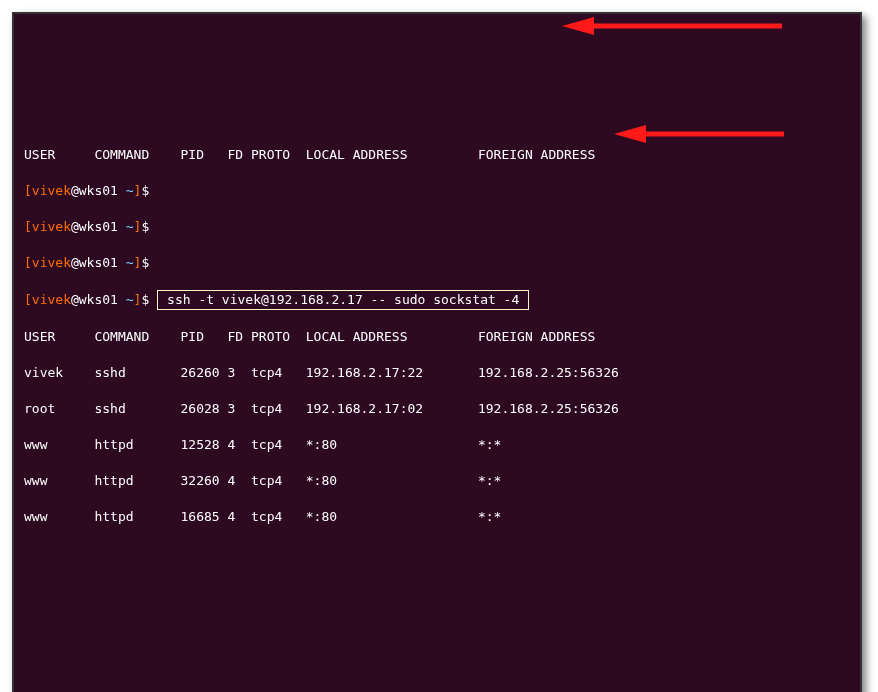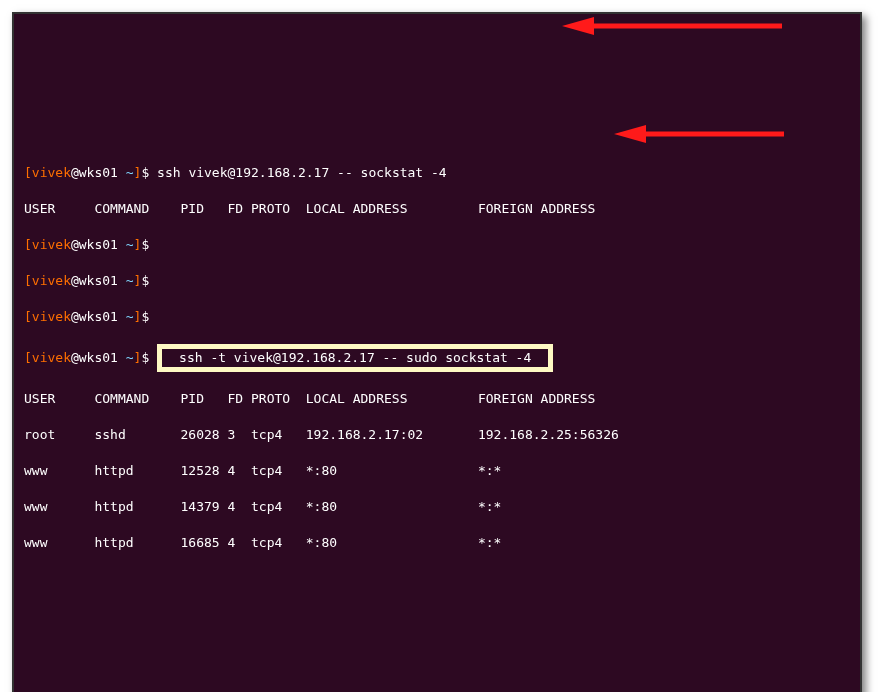--- a/index.html
+++ b/index.html
@@ -27,22 +27,22 @@
   .line { display: block; white-space: pre; position: relative; }
   .prompt .br-open { color: #ff6f00; }
   .prompt .user { color: #ff6f00; }
   .prompt .at { color: #ffffff; }
   .prompt .host { color: #ffffff; }
   .prompt .tilde { color: #7fd6ff; }
   .prompt .br-close { color: #ff6f00; }
   .prompt .dollar { color: #ffffff; }
   .cmd { color: #ffffff; }
   .highlight-box {
-    border: 5px solid #fef9c3;
-    padding: 0 17px;
+    border: 1px solid #fef9c3;
+    padding: 0 9px;
     display: inline-block;
   }
   .arrow {
     position: absolute;
     display: flex;
     align-items: center;
     pointer-events: none;
   }
   .arrow svg { display: block; }
 </style>
@@ -60,30 +60,30 @@
       </svg>
     </div>
     
     <div class="arrow" style="top:111px; left:600px;">
       <svg width="170" height="18" viewBox="0 0 170 18">
         <line x1="30" y1="9" x2="170" y2="9" stroke="#ff1a1a" stroke-width="5"></line>
         <polygon points="0,9 32,0 32,18" fill="#ff1a1a"></polygon>
       </svg>
     </div>
 
-    <span class="line"><span class="prompt"><span class="br-open">[</span><span class="user">vivek</span><span class="at">@</span><span class="host">wks01</span> <span class="tilde">~</span><span class="br-close">]</span><span class="dollar">$</span></span> <span class="cmd">ssh vivek@192.168.2.17 -- sockstat -4</span></span>
 <span class="line">USER     COMMAND    PID   FD PROTO  LOCAL ADDRESS         FOREIGN ADDRESS</span>
 <span class="line"><span class="prompt"><span class="br-open">[</span><span class="user">vivek</span><span class="at">@</span><span class="host">wks01</span> <span class="tilde">~</span><span class="br-close">]</span><span class="dollar">$</span></span></span>
 <span class="line"><span class="prompt"><span class="br-open">[</span><span class="user">vivek</span><span class="at">@</span><span class="host">wks01</span> <span class="tilde">~</span><span class="br-close">]</span><span class="dollar">$</span></span></span>
 <span class="line"><span class="prompt"><span class="br-open">[</span><span class="user">vivek</span><span class="at">@</span><span class="host">wks01</span> <span class="tilde">~</span><span class="br-close">]</span><span class="dollar">$</span></span></span>
 <span class="line"><span class="prompt"><span class="br-open">[</span><span class="user">vivek</span><span class="at">@</span><span class="host">wks01</span> <span class="tilde">~</span><span class="br-close">]</span><span class="dollar">$</span></span> <span class="highlight-box"><span class="cmd">ssh -t vivek@192.168.2.17 -- sudo sockstat -4</span></span></span>
 <span class="line">USER     COMMAND    PID   FD PROTO  LOCAL ADDRESS         FOREIGN ADDRESS</span>
+<span class="line">vivek    sshd       26260 3  tcp4   192.168.2.17:22       192.168.2.25:56326</span>
 <span class="line">root     sshd       26028 3  tcp4   192.168.2.17:02       192.168.2.25:56326</span>
 <span class="line">www      httpd      12528 4  tcp4   *:80                  *:*</span>
-<span class="line">www      httpd      14379 4  tcp4   *:80                  *:*</span>
+<span class="line">www      httpd      32260 4  tcp4   *:80                  *:*</span>
 <span class="line">www      httpd      16685 4  tcp4   *:80                  *:*</span>
 
 
 
 
 
 
 
 
 

